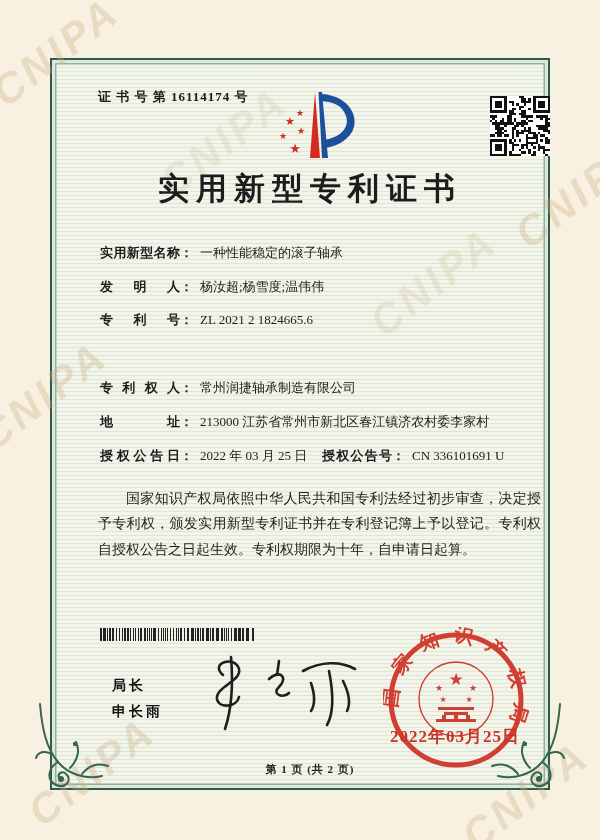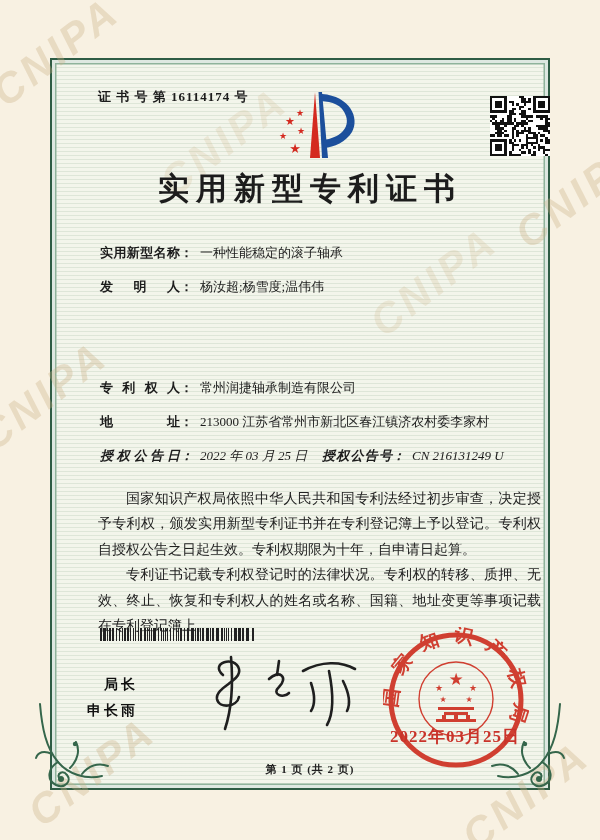--- a/index.html
+++ b/index.html
@@ -18,31 +18,31 @@
          box-shadow:inset 0 0 0 3px rgba(255,255,255,0.7), inset 0 0 0 4.5px #8fb39b;
          background-color:#f3f5eb;
          background-image:repeating-linear-gradient(0deg, rgba(125,160,130,0.18) 0 1px, rgba(255,255,255,0) 1px 4px);}
   .content{position:absolute;inset:0;z-index:2;margin-left:20px;}
   .content > *{position:absolute;}
   .cert-no{left:78px;top:88px;font-size:13px;font-weight:600;letter-spacing:1px;}
   .logo{left:250px;top:84px;}
   .qr{left:470px;top:96px;}
   .title{left:0;top:168px;width:100%;text-align:center;font-size:31px;font-weight:bold;letter-spacing:7px;}
   .row{left:80px;width:455px;font-size:13px;}
-  .r1{top:244px;} .r2{top:278px;} .r3{top:311px;} .r4{top:345px;} .r5{top:379px;} .r6{top:413px;} .r7{top:447px;font-style:italic;}
+  .r1{top:244px;} .r2{top:278px;} .r3{top:311px;} .r4{top:345px;} .r5{top:379px;} .r6{top:413px;} .r7{top:447px;}
   .flabel{display:inline-block;width:80px;font-weight:700;text-align:justify;text-align-last:justify;vertical-align:top;}
   .flabel2{display:inline-block;width:70px;font-weight:700;text-align:justify;text-align-last:justify;vertical-align:top;}
   .fcolon{font-weight:700;margin-right:7px;}
   .fvalue{font-weight:400;}
   .pair2{position:absolute;left:222px;top:0;}
   .paras{left:78px;top:486px;width:443px;font-size:14px;line-height:1.82;text-align:justify;color:#222;}
   .paras p{margin:0;text-indent:2em;}
   .barcode{left:80px;top:628px;width:156px;height:13px;}
-  .signer{left:67px;top:672px;font-family:Liberation Mono, monospace;
-          font-weight:700;font-size:14px;letter-spacing:3px;line-height:26px;color:#111;text-align:right;}
+  .signer{left:92px;top:672px;font-family:Liberation Sans, sans-serif;
+          font-weight:700;font-size:14px;letter-spacing:3px;line-height:26px;color:#111;}
   .signature{left:175px;top:653px;}
   .seal{left:363px;top:627px;opacity:0.95;}
   .seal-date{left:355px;top:725px;width:160px;text-align:center;color:#c9332a;
              font-size:17px;font-weight:bold;letter-spacing:1px;}
   .page-info{left:0;top:762px;width:100%;text-align:center;font-size:11px;letter-spacing:1px;color:#222;font-weight:bold;}
   .note{left:0;top:800px;width:100%;text-align:center;font-size:12px;color:#2b2b2b;letter-spacing:2px;}
   .corner{position:absolute;z-index:2;pointer-events:none;}
   .corner-bl{left:30px;top:698px;}
   .corner-br{left:476px;top:698px;transform:scaleX(-1);}
   .qr{shape-rendering:crispEdges;}
@@ -320,34 +320,36 @@
       </svg>
 
     <div class="title">实用新型专利证书</div>
 
     <div class="row r1">
       <span class="flabel">实用新型名称</span><span class="fcolon">：</span><span class="fvalue">一种性能稳定的滚子轴承</span>
     </div>
     <div class="row r2">
       <span class="flabel">发明人</span><span class="fcolon">：</span><span class="fvalue">杨汝超;杨雪度;温伟伟</span>
     </div>
+    <div class="row r3">
+      <span class="flabel">专利号</span><span class="fcolon">：</span><span class="fvalue">ZL 2021 2 1824665.6</span>
+    </div>
     <div class="row r5">
       <span class="flabel">专利权人</span><span class="fcolon">：</span><span class="fvalue">常州润捷轴承制造有限公司</span>
     </div>
     <div class="row r6">
       <span class="flabel">地址</span><span class="fcolon">：</span><span class="fvalue">213000 江苏省常州市新北区春江镇济农村委李家村</span>
     </div>
     <div class="row r7">
       <span class="flabel">授权公告日</span><span class="fcolon">：</span><span class="fvalue">2022 年 03 月 25 日</span>
-      <span class="pair2"><span class="flabel2">授权公告号</span><span class="fcolon">：</span><span class="fvalue">CN 216131249 U</span></span>
+      <span class="pair2"><span class="flabel2">授权公告号</span><span class="fcolon">：</span><span class="fvalue">CN 336101691 U</span></span>
     </div>
 
     <div class="paras">
       <p>国家知识产权局依照中华人民共和国专利法经过初步审查，决定授予专利权，颁发实用新型专利证书并在专利登记簿上予以登记。专利权自授权公告之日起生效。专利权期限为十年，自申请日起算。</p>
-      <p>专利证书记载专利权登记时的法律状况。专利权的转移、质押、无效、终止、恢复和专利权人的姓名或名称、国籍、地址变更等事项记载在专利登记簿上。</p>
     </div>
 
     <svg class="barcode" id="barcode-svg" viewBox="0 0 156 13" preserveAspectRatio="none" width="156" height="13">
         <rect x="0" y="0" width="2" height="13" fill="#222"></rect>
         <rect x="3" y="0" width="3" height="13" fill="#222"></rect>
         <rect x="7" y="0" width="1" height="13" fill="#222"></rect>
         <rect x="9" y="0" width="2" height="13" fill="#222"></rect>
         <rect x="12" y="0" width="2" height="13" fill="#222"></rect>
         <rect x="16" y="0" width="1" height="13" fill="#222"></rect>
         <rect x="19" y="0" width="1" height="13" fill="#222"></rect>

